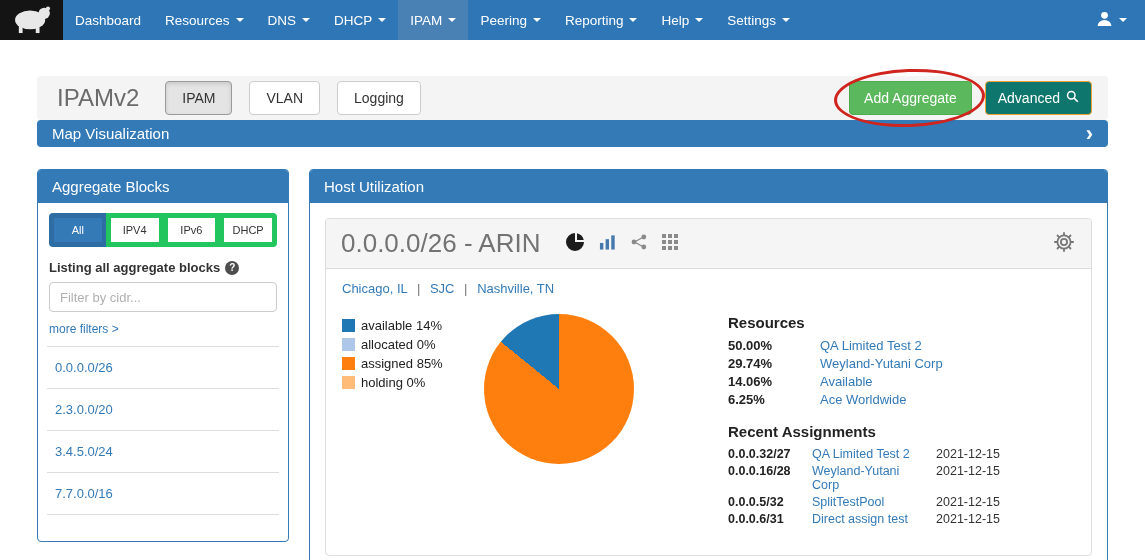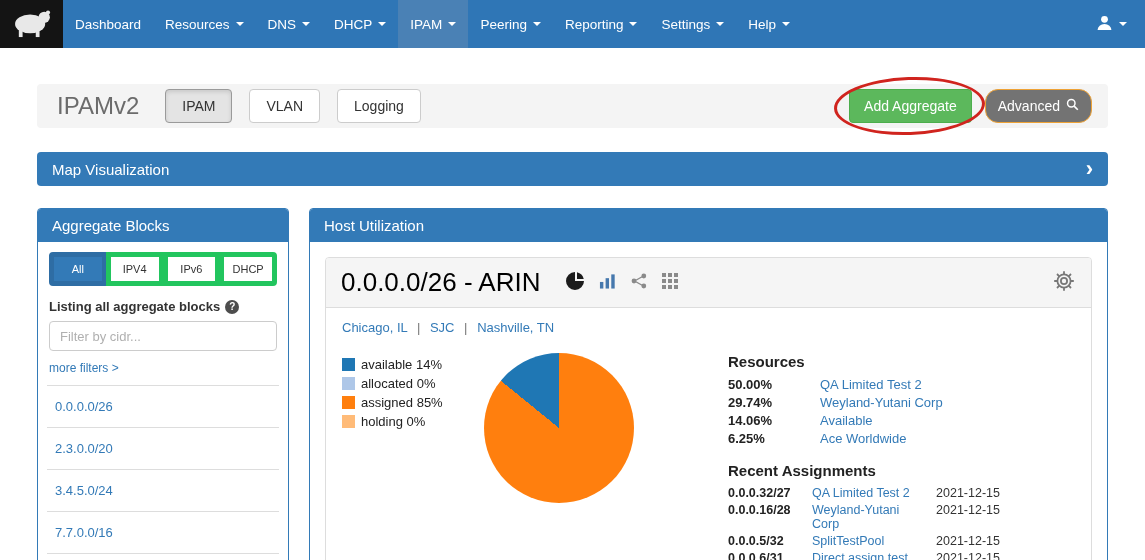--- a/index.html
+++ b/index.html
@@ -1,43 +1,43 @@
 <!DOCTYPE html>
 <html><head>
 <meta charset="utf-8">
 <style>
   * {box-sizing:border-box;}
   html,body {margin:0;padding:0;}
   body {width:1145px;height:560px;overflow:hidden;font-family:"Liberation Sans",sans-serif;background:#fff;}
 
-  .navbar {height:48px;background:#2f76b6;display:flex;align-items:stretch;}
+  .navbar {height:40px;background:#2f76b6;display:flex;align-items:stretch;}
   .logo {width:63px;flex:0 0 63px;background:#141414;display:flex;align-items:center;justify-content:center;cursor:pointer;}
   .nav-list {display:flex;list-style:none;margin:0;padding:0;align-items:stretch;}
   .nav-item {display:flex;align-items:center;gap:6px;padding:0 12px;color:#fff;font-size:13.5px;cursor:pointer;white-space:nowrap;}
   .nav-item.active {background:#4a81b5;}
   .caret {width:0;height:0;border-left:4px solid transparent;border-right:4px solid transparent;border-top:4px solid #fff;}
   .nav-right {margin-left:auto;display:flex;align-items:center;padding-right:10px;}
   .search-group {display:flex;align-items:center;}
   .search-input {height:30px;width:162px;border:0;border-radius:4px 0 0 4px;padding:0 10px;font-size:13px;color:#333;outline:none;font-family:inherit;}
   .search-input::placeholder {color:#9a9a9a;}
   .search-btn {height:30px;width:33px;background:#fff;border:0;border-left:1px solid #ddd;border-radius:0 4px 4px 0;display:flex;align-items:center;justify-content:center;cursor:pointer;}
   .user-menu {display:flex;align-items:center;gap:6px;padding:0 8px 0 18px;cursor:pointer;}
 
   .container {padding:0 37px;}
   .well {margin-top:36px;height:44px;background:#f4f4f4;border-radius:4px;display:flex;align-items:center;padding:0 16px;}
   .page-title {font-size:24px;color:#6b6b6b;margin:0 26px 0 4px;font-weight:400;}
   .tab-btn {height:34px;padding:0 16px;font-size:14px;color:#333;background:#fff;border:1px solid #ccc;border-radius:4px;margin-right:17px;cursor:pointer;font-family:inherit;}
   .tab-btn.active {background:#e4e4e4;border-color:#9a9a9a;box-shadow:inset 0 2px 4px rgba(0,0,0,.12);}
   .well-actions {margin-left:auto;display:flex;align-items:center;gap:13px;}
   .add-wrap {position:relative;display:inline-block;}
   .btn-green {height:34px;padding:0 14px;background:#5cb85c;border:1px solid #4cae4c;color:#fff;font-size:14px;border-radius:4px;cursor:pointer;font-family:inherit;}
-  .btn-orange {height:34px;padding:0 12px;background:#737373;border:1px solid #eea236;color:#fff;font-size:14px;border-radius:13px;cursor:pointer;display:flex;align-items:center;gap:6px;font-family:inherit;}
+  .btn-orange {height:34px;padding:0 12px;background:#0f766e;border:1px solid #eea236;color:#fff;font-size:14px;border-radius:4px;cursor:pointer;display:flex;align-items:center;gap:6px;font-family:inherit;}
   .annotation {position:absolute;left:-15px;top:-12px;right:-13px;bottom:-12px;border:3px solid #d0241e;border-radius:50%;transform:rotate(-2deg);pointer-events:none;}
 
-  .map-bar {margin-top:24px;background:#337ab7;border-radius:4px;color:#fff;display:flex;align-items:center;justify-content:space-between;padding:0 15px;height:34px;font-size:15px;cursor:pointer;}
+  .map-bar {background:#337ab7;border-radius:4px;color:#fff;display:flex;align-items:center;justify-content:space-between;padding:0 15px;height:27px;font-size:15px;cursor:pointer;}
   .map-chevron {font-size:22px;font-weight:bold;line-height:1;}
 
   .cols {display:flex;gap:20px;margin-top:22px;align-items:flex-start;}
   .panel {border:1px solid #337ab7;border-radius:4px;background:#fff;}
   .panel-header {background:#337ab7;color:#fff;font-size:15px;padding:8px 14px;border-radius:3px 3px 0 0;}
   .left-panel {width:252px;flex:0 0 252px;}
   .left-body {padding:10px 11px 0;}
   .seg-group {display:flex;}
   .seg-btn {flex:1;font-size:11px;padding:6px 0;text-align:center;background:#fff;border:5px solid #22c55e;color:#333;cursor:pointer;margin-left:-1px;font-family:inherit;}
   .seg-btn:first-child {border-radius:4px 0 0 4px;margin-left:0;}
@@ -49,21 +49,21 @@
   .filter-input::placeholder {color:#b0b0b0;}
   .more-filters {display:inline-block;color:#337ab7;font-size:12px;margin:10px 0 6px;text-decoration:none;cursor:pointer;}
   .block-list {margin:4px -2px 0;}
   .block-row {border-top:1px solid #ddd;padding:13px 8px;font-size:13px;}
   .block-row a {color:#337ab7;text-decoration:none;cursor:pointer;}
 
   .right-panel {flex:1;}
   .right-body {padding:15px;}
   .sub-panel {border:1px solid #ddd;border-radius:4px;}
   .sub-header {background:#f5f5f5;border-bottom:1px solid #ddd;border-radius:3px 3px 0 0;display:flex;align-items:center;padding:9px 15px;}
-  .block-title {font-size:26px;color:#000000;margin-right:26px;font-weight:400;}
+  .block-title {font-size:26px;color:#737373;margin-right:26px;font-weight:400;}
   .icon-row {display:flex;align-items:center;gap:15px;}
   .icon-btn {display:flex;align-items:center;cursor:pointer;background:none;border:0;padding:0;}
   .gear {margin-left:auto;}
   .breadcrumb {padding:12px 16px 0;font-size:13px;}
   .breadcrumb a {color:#337ab7;text-decoration:none;cursor:pointer;margin-top:7px;}
   .bc-sep {color:#777;margin:0 6px;}
   .content-row {display:flex;padding:18px 16px 26px;}
   .legend-col {width:142px;flex:0 0 142px;padding-top:4px;}
   .legend-item {display:flex;align-items:center;gap:6px;font-size:13px;color:#222;margin-bottom:4px;}
   .swatch {width:13px;height:13px;flex:0 0 13px;}
@@ -116,25 +116,25 @@
       </li>
     <li class="nav-item">
         <span>Peering</span>
         <span class="caret"></span>
       </li>
     <li class="nav-item">
         <span>Reporting</span>
         <span class="caret"></span>
       </li>
     <li class="nav-item">
+        <span>Help</span>
+        <span class="caret"></span>
+      </li>
+    <li class="nav-item">
         <span>Settings</span>
-        <span class="caret"></span>
-      </li>
-    <li class="nav-item">
-        <span>Help</span>
         <span class="caret"></span>
       </li>
   </ul>
   <div class="nav-right">
     <div class="user-menu">
       <span><svg width="17" height="17" viewBox="0 0 16 16" fill="#fff">
             <circle cx="8" cy="5" r="3.2"></circle>
             <path d="M1.5 15 a6.5 5.5 0 0 1 13 0 z"></path>
           </svg></span>
       <span class="caret"></span>

